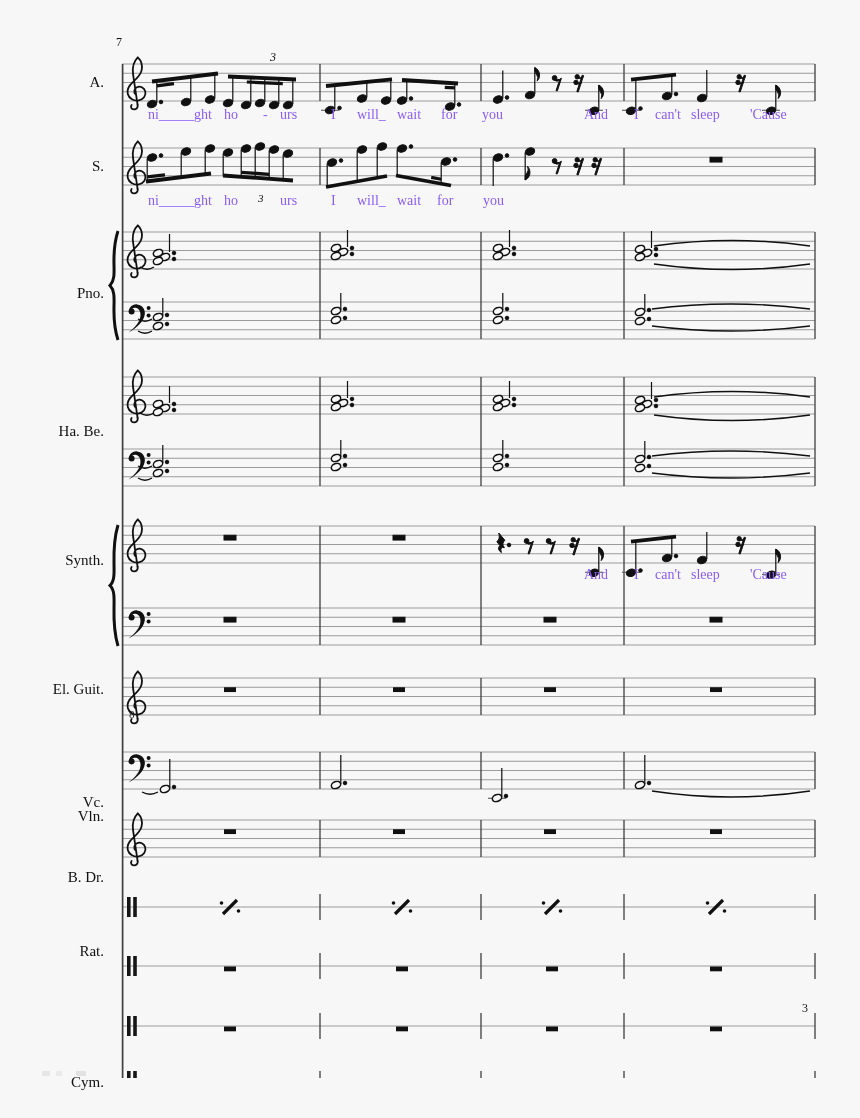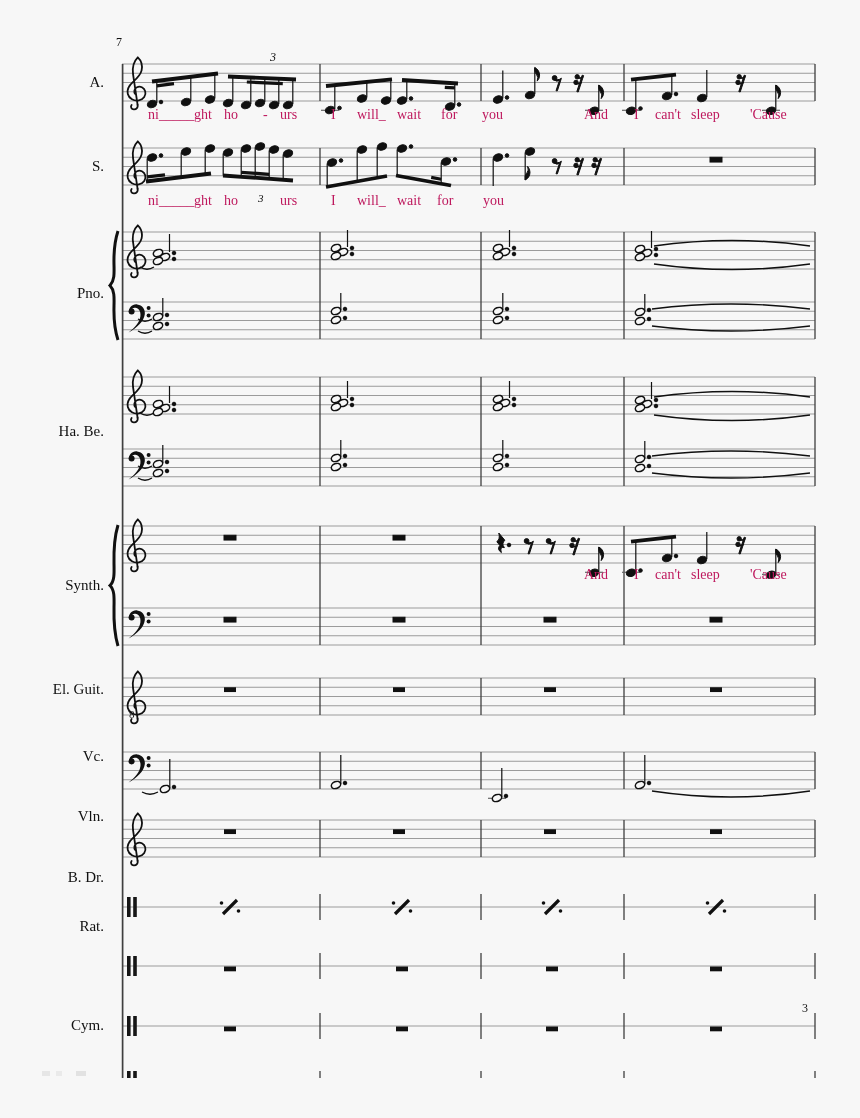--- a/index.html
+++ b/index.html
@@ -1,20 +1,20 @@
 <!DOCTYPE html>
 <html><head>
 <meta charset="utf-8">
 <style>
   html,body{margin:0;padding:0;background:#f7f7f7;}
   .page{position:relative;width:860px;height:1118px;background:#f7f7f7;overflow:hidden;
         font-family:"Liberation Serif", serif;color:#101010;}
   svg{position:absolute;left:0;top:0;}
   .ilabel{position:absolute;left:0;width:104px;text-align:right;font-size:15px;color:#111;}
-  .lyr{position:absolute;font-size:14px;color:#be185d;white-space:pre;}
+  .lyr{position:absolute;font-size:14px;color:#8b5cf6;white-space:pre;}
   .num{position:absolute;font-size:12px;color:#111;}
   .tuplet{position:absolute;font-size:12px;font-style:italic;color:#111;}
   .oct{position:absolute;font-size:11px;color:#111;}
   .smudge{position:absolute;left:42px;top:1071px;width:56px;height:5px;
           background:linear-gradient(90deg,#e6e6e6 0 8px,transparent 8px 14px,#eaeaea 14px 20px,transparent 20px 34px,#e2e2e2 34px 44px,transparent 44px);}
 </style>
 </head>
 <body>
 
 <div class="page">
@@ -479,27 +479,27 @@
         <use href="#wrest" x="402" y="1026.5"></use>
         <use href="#wrest" x="552" y="1026.5"></use>
         <use href="#wrest" x="716" y="1026.5"></use>
 </g>
 </svg>
 
 <div class="ilabel" style="top:74px">A.</div>
 <div class="ilabel" style="top:158px">S.</div>
 <div class="ilabel" style="top:285px">Pno.</div>
 <div class="ilabel" style="top:423px">Ha. Be.</div>
-<div class="ilabel" style="top:577px">Synth.</div>
+<div class="ilabel" style="top:552px">Synth.</div>
 <div class="ilabel" style="top:681px">El. Guit.</div>
-<div class="ilabel" style="top:748px">Vc.</div>
+<div class="ilabel" style="top:794px">Vc.</div>
 <div class="ilabel" style="top:808px">Vln.</div>
 <div class="ilabel" style="top:869px">B. Dr.</div>
-<div class="ilabel" style="top:918px">Rat.</div>
-<div class="ilabel" style="top:1017px">Cym.</div>
+<div class="ilabel" style="top:943px">Rat.</div>
+<div class="ilabel" style="top:1074px">Cym.</div>
 
 <span class="num" style="left:116px;top:35px">7</span>
 <span class="tuplet" style="left:270px;top:50px">3</span>
 <span class="tuplet" style="left:258px;top:192px;font-size:11px">3</span>
 <span class="oct" style="left:129px;top:708px">8</span>
 <span class="num" style="left:802px;top:1001px">3</span>
 
 <span class="lyr" style="left:148px;top:107px">ni_____ght</span>
 <span class="lyr" style="left:224px;top:107px">ho</span>
 <span class="lyr" style="left:263px;top:107px">-</span>

